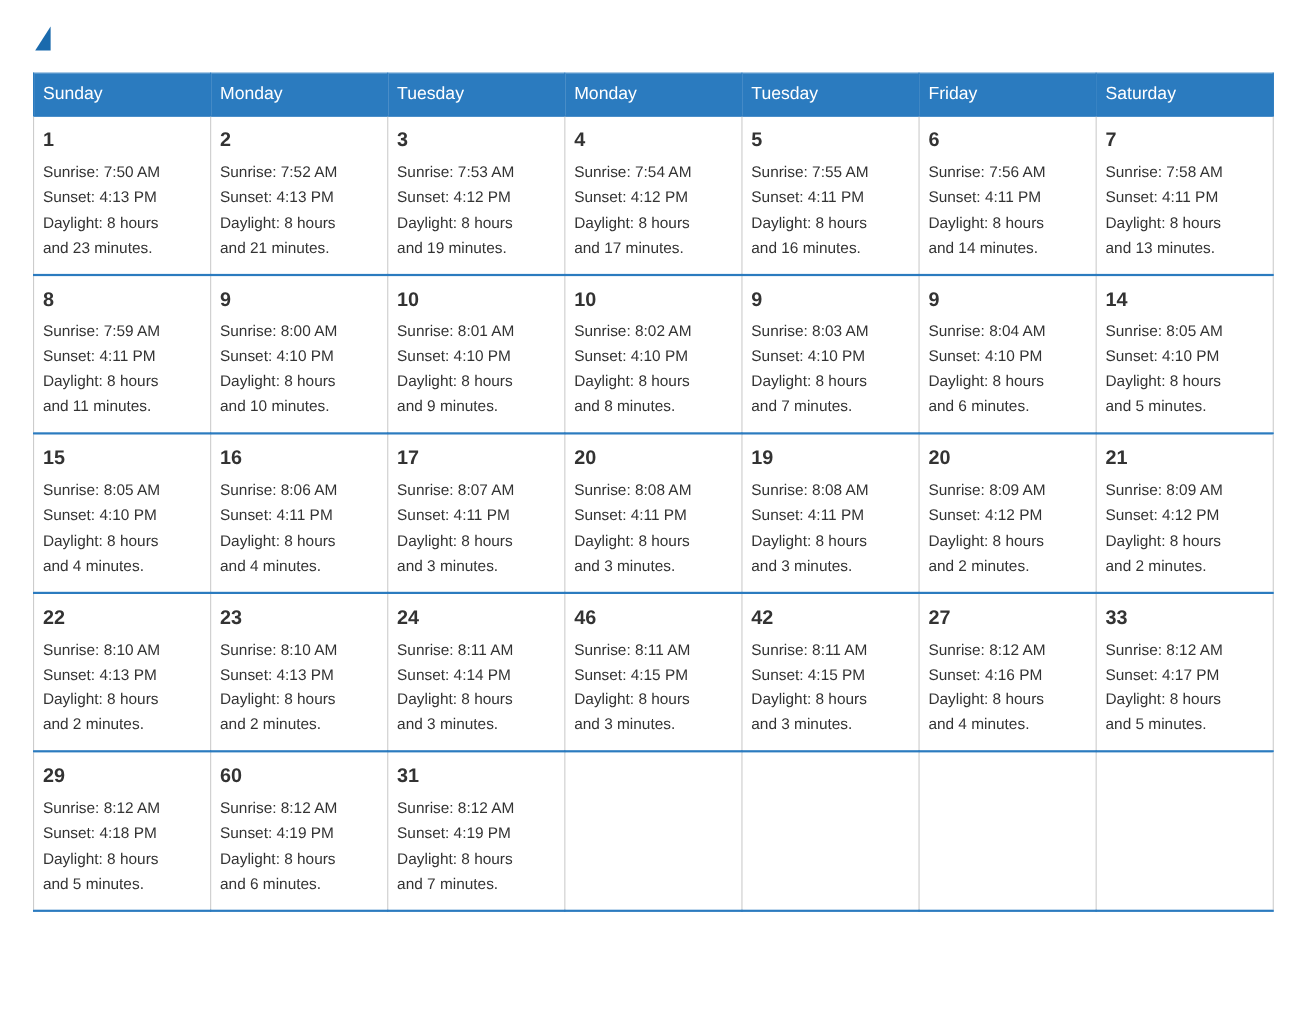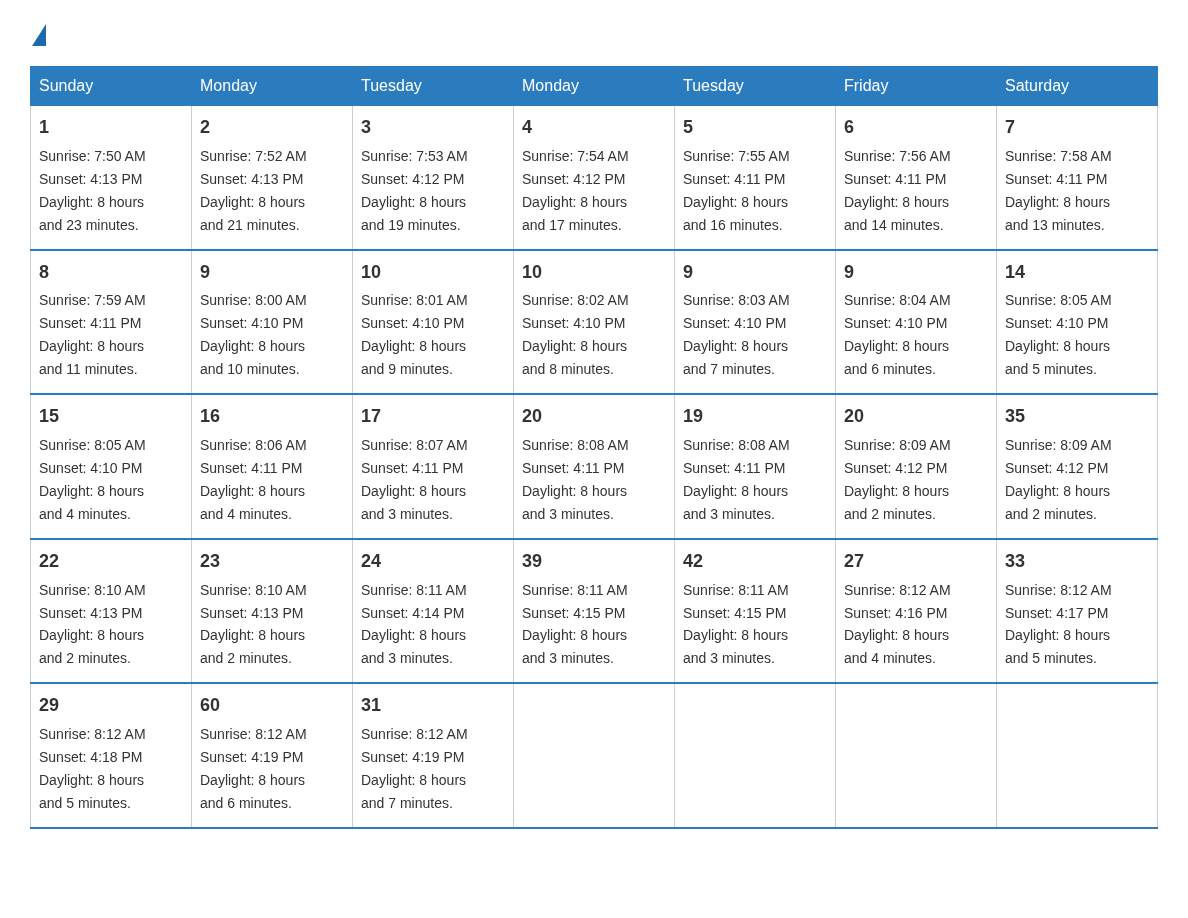--- a/index.html
+++ b/index.html
@@ -211,39 +211,39 @@
       </td>
         <td>
         <span class="day-num">19</span>
         <span class="day-info">Sunrise: 8:08 AM<br>Sunset: 4:11 PM<br>Daylight: 8 hours<br>and 3 minutes.</span>
       </td>
         <td>
         <span class="day-num">20</span>
         <span class="day-info">Sunrise: 8:09 AM<br>Sunset: 4:12 PM<br>Daylight: 8 hours<br>and 2 minutes.</span>
       </td>
         <td>
-        <span class="day-num">35</span>
+        <span class="day-num">21</span>
         <span class="day-info">Sunrise: 8:09 AM<br>Sunset: 4:12 PM<br>Daylight: 8 hours<br>and 2 minutes.</span>
       </td>
       </tr>
       <tr>
         <td>
         <span class="day-num">22</span>
         <span class="day-info">Sunrise: 8:10 AM<br>Sunset: 4:13 PM<br>Daylight: 8 hours<br>and 2 minutes.</span>
       </td>
         <td>
         <span class="day-num">23</span>
         <span class="day-info">Sunrise: 8:10 AM<br>Sunset: 4:13 PM<br>Daylight: 8 hours<br>and 2 minutes.</span>
       </td>
         <td>
         <span class="day-num">24</span>
         <span class="day-info">Sunrise: 8:11 AM<br>Sunset: 4:14 PM<br>Daylight: 8 hours<br>and 3 minutes.</span>
       </td>
         <td>
-        <span class="day-num">39</span>
+        <span class="day-num">46</span>
         <span class="day-info">Sunrise: 8:11 AM<br>Sunset: 4:15 PM<br>Daylight: 8 hours<br>and 3 minutes.</span>
       </td>
         <td>
         <span class="day-num">42</span>
         <span class="day-info">Sunrise: 8:11 AM<br>Sunset: 4:15 PM<br>Daylight: 8 hours<br>and 3 minutes.</span>
       </td>
         <td>
         <span class="day-num">27</span>
         <span class="day-info">Sunrise: 8:12 AM<br>Sunset: 4:16 PM<br>Daylight: 8 hours<br>and 4 minutes.</span>
       </td>

